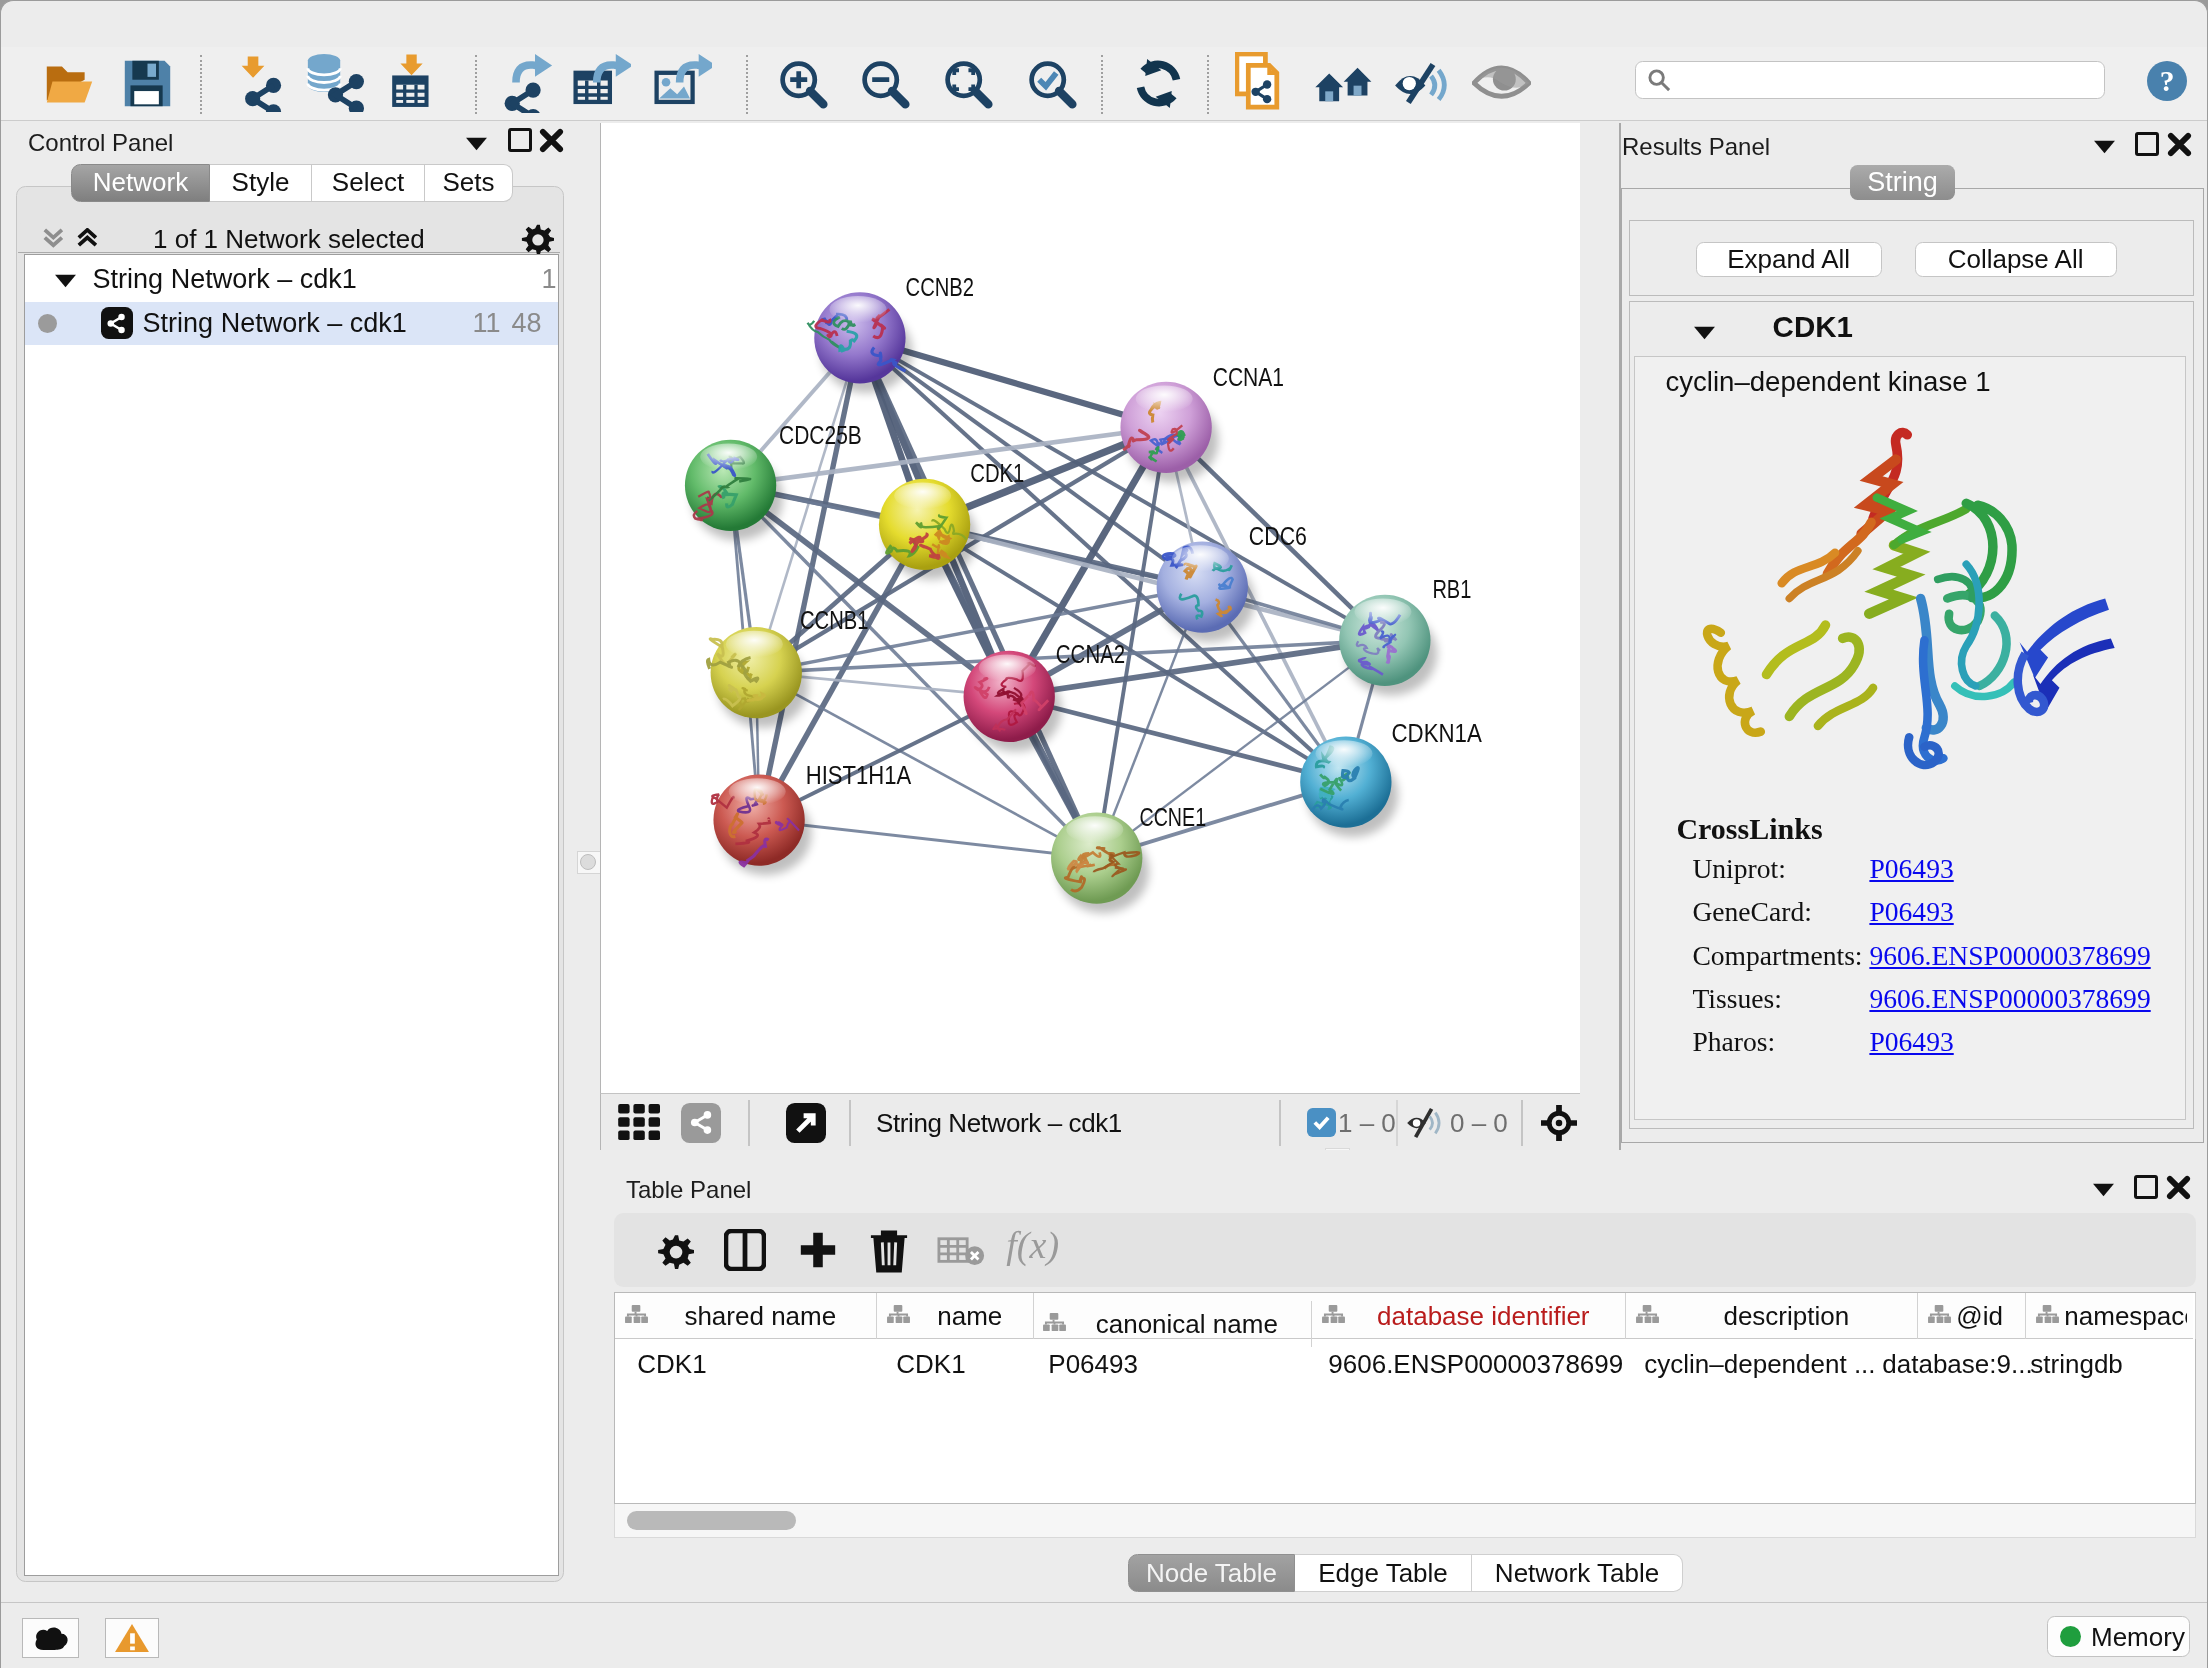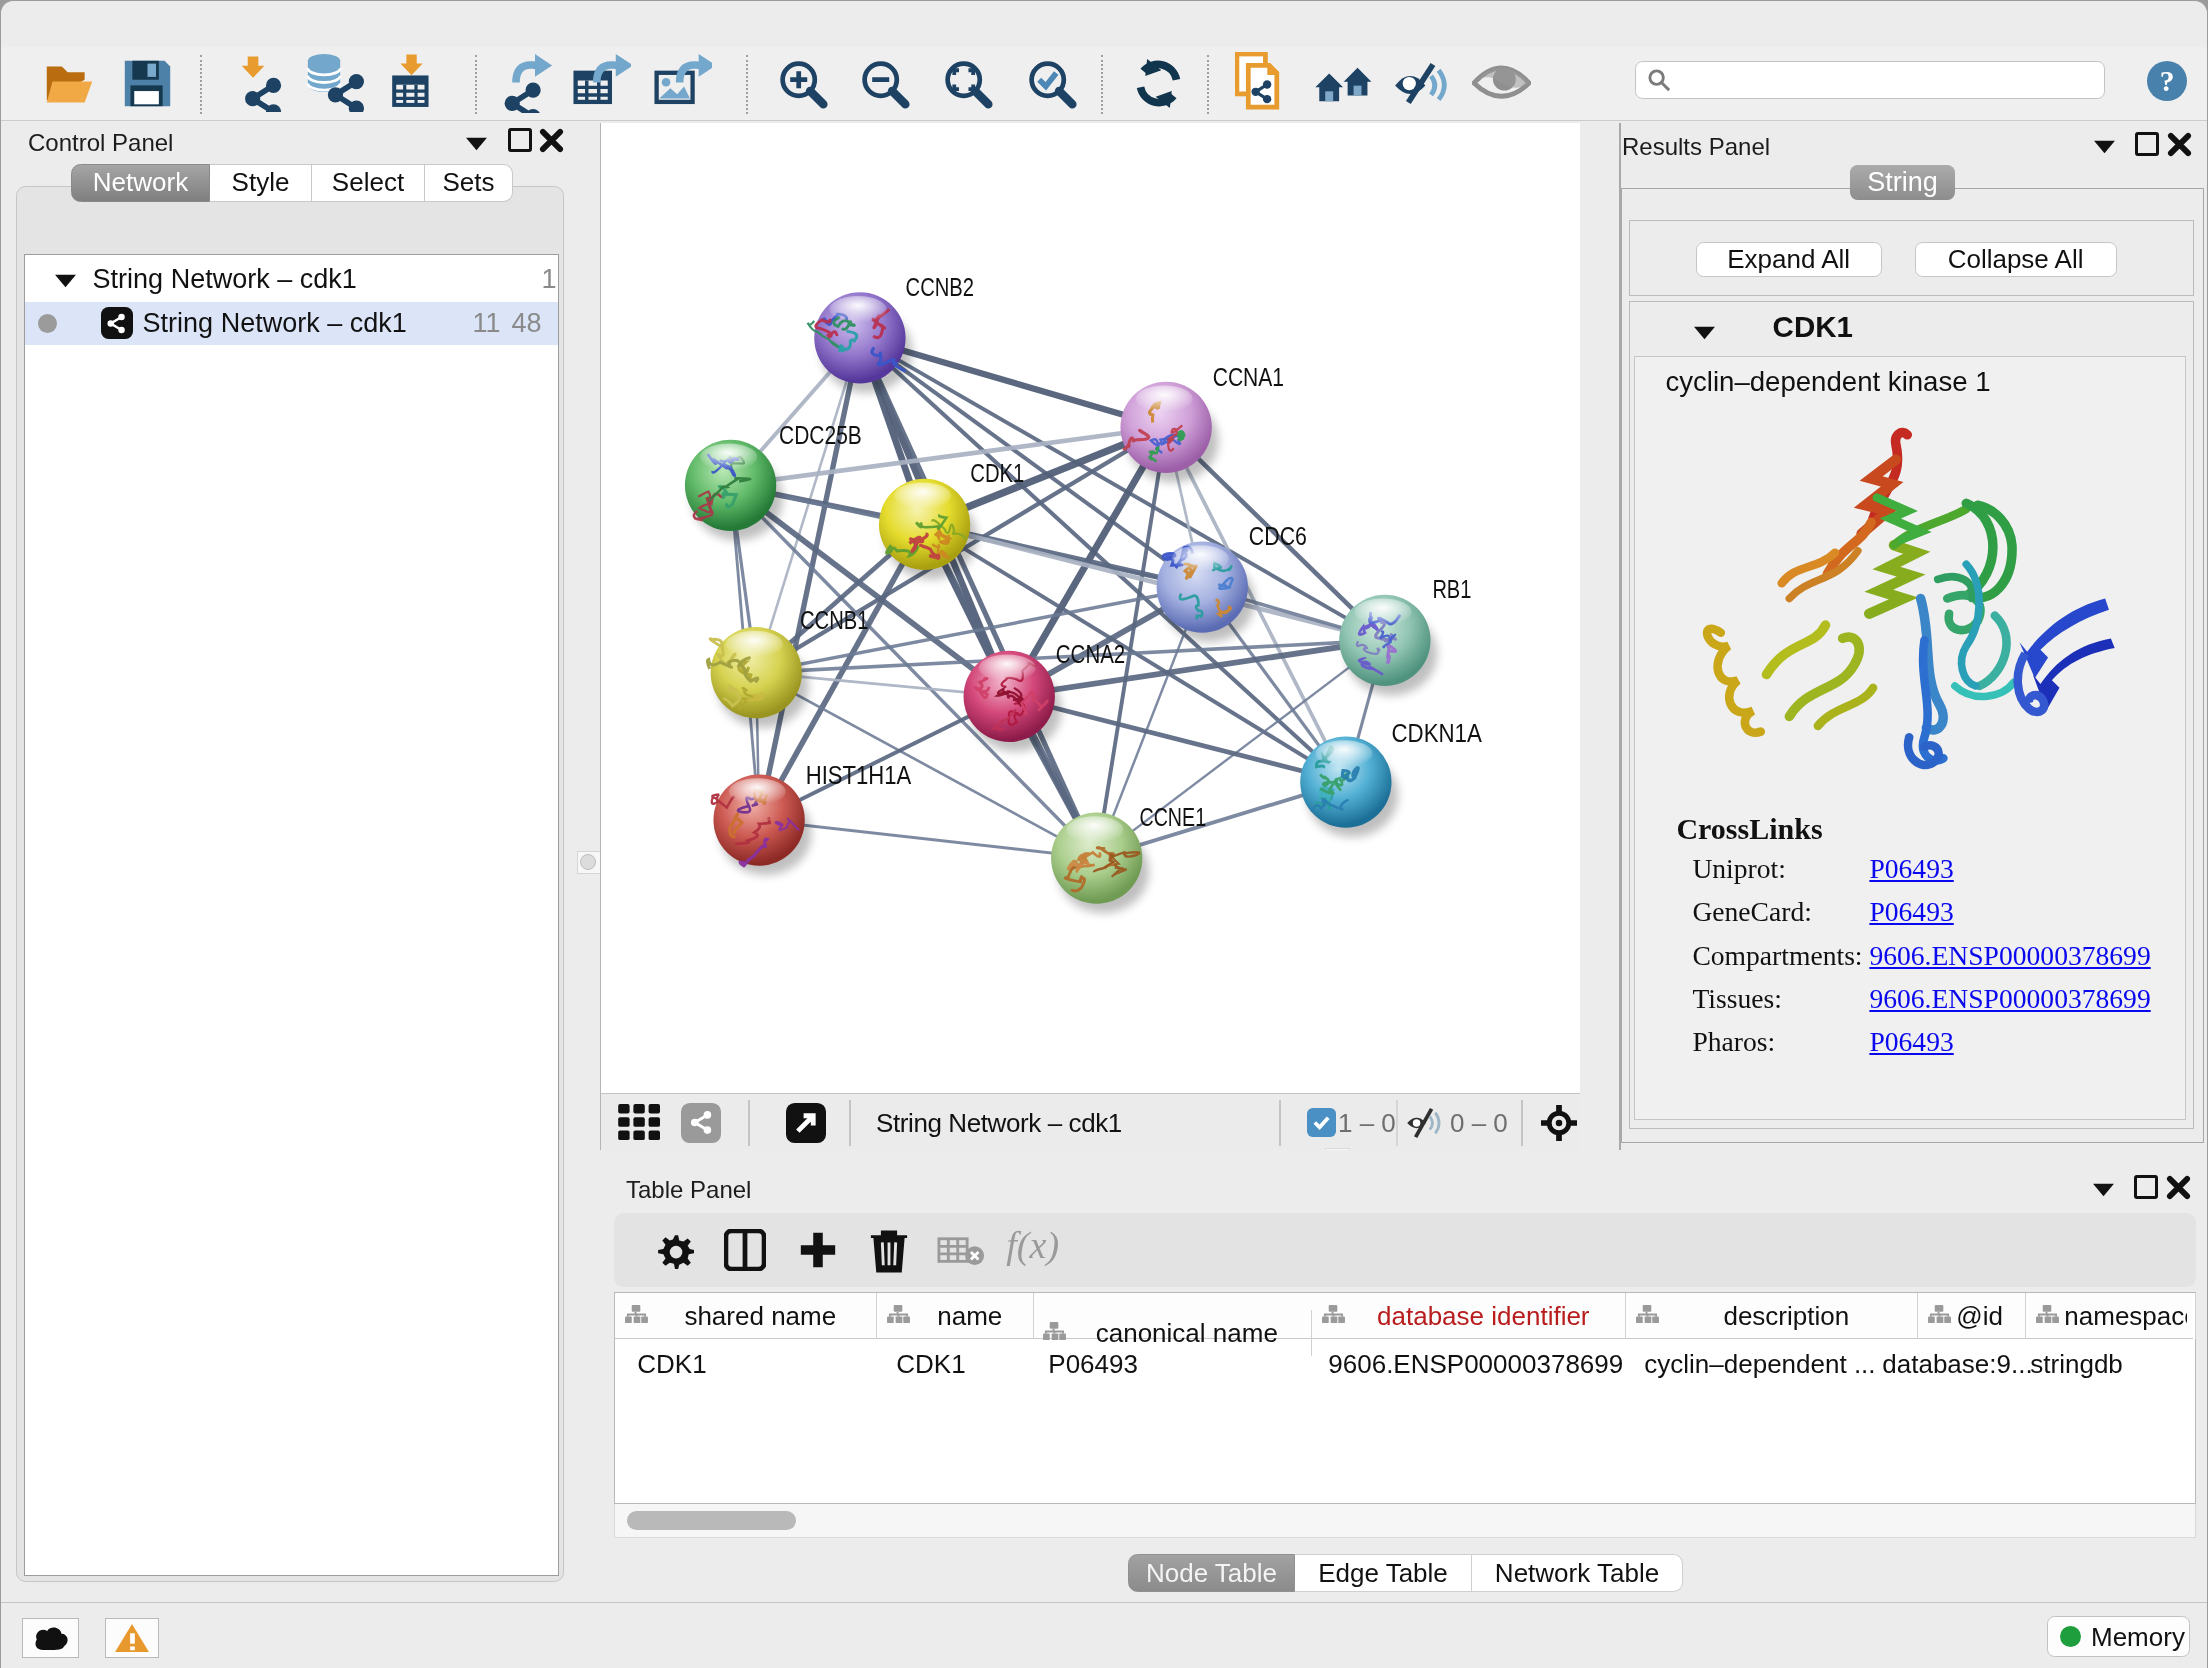--- a/index.html
+++ b/index.html
@@ -201,20 +201,33 @@
  <div class="abs" style="left:507px;top:4.8px;width:24px;height:24px;border:3.8px solid #111;border-radius:2.9px"></div>
  <svg class="abs" style="left:538px;top:4.8px" width="25" height="25" viewBox="0 0 26 26">
         <path d="M4 4 L22 22 M22 4 L4 22" stroke="#111" stroke-width="6" stroke-linecap="round"></path>
       </svg>
  <div id="cpbox"></div>
  <div class="tab tabsel" style="left:70px;width:139px;border-radius:9.5px 0 0 9.5px">Network</div>
  <div class="tab" style="left:209px;width:102px;border-left:none">Style</div>
  <div class="tab" style="left:311px;width:113px;border-left:none">Select</div>
  <div class="tab" style="left:424px;width:88px;border-left:none;border-radius:0 9.5px 9.5px 0">Sets</div>
  <div class="abs" style="left:15px;top:63px;width:548px;height:1396px">
+  <div id="netbar">
+   <svg class="abs" style="left:23px;top:6.7px" width="28.5" height="21" viewBox="0 0 30 22">
+            <path d="M4 2 L13 10 L22 2 M4 10 L13 18 L22 10" stroke="#8e8e8e" stroke-width="4" fill="none"></path>
+          </svg>
+   <svg class="abs" style="left:57px;top:6.7px" width="28.5" height="21" viewBox="0 0 30 22">
+            <path d="M4 18 L13 10 L22 18 M4 10 L13 2 L22 10" stroke="#111" stroke-width="4" fill="none"></path>
+          </svg>
+   <div class="abs" style="left:0;top:2.9px;width:100%;text-align:center;font-size:26px;color:#111">1 of 1 Network selected</div>
+   <svg class="abs" style="left:502px;top:0px" width="34" height="34" viewBox="0 0 36 36">
+            <path fill="#111" d="M18 4 L21 4 L22 9 L26 10 L30 7 L33 10 L30 14 L32 17 L36 18 L36 21 L31 22 L30 26 L33 30 L30 33 L26 30 L22 32 L21 36 L18 36 L17 31 L13 30 L9 33 L6 30 L9 26 L7 22 L2 21 L2 18 L7 17 L9 13 L6 9 L9 6 L13 9 L16 8 Z"></path>
+            <circle cx="19" cy="20" r="6" fill="#e4e4e4"></circle>
+          </svg>
+  </div>
   <div id="tree">
    <div class="trow" style="top:3.8px">
     <svg class="abs" style="left:28.5px;top:12.4px" width="25" height="19" viewBox="0 0 26 20">
               <path d="M2 4 L24 4 L13 17 Z" fill="#111"></path>
             </svg>
     <span class="abs" style="left:68px;top:5.7px">String Network – cdk1</span>
     <span class="abs" style="left:517px;top:5.7px;color:#8a8a8a">1</span>
    </div>
    <div class="trow" style="top:47px;background:#dbe5f7">
     <div class="abs" style="left:13.3px;top:12.4px;width:19px;height:19px;border-radius:50%;background:#9b9b9b"></div>
@@ -678,21 +691,21 @@
                 <g fill="#9a9a9a">
                   <rect x="7" y="1" width="9" height="7" rx="1"></rect>
                   <rect x="0" y="13" width="7" height="7" rx="1"></rect>
                   <rect x="9" y="13" width="7" height="7" rx="1"></rect>
                   <rect x="17" y="13" width="7" height="7" rx="1"></rect>
                   <path d="M11 8 L11 11 M3 13 L3 11 L21 11 L21 13 M12 11 L12 13" stroke="#9a9a9a" stroke-width="2" fill="none"></path>
                 </g>
               </svg></div>
             <div class="abs" style="left:38px;top:7.6px;width:109px;text-align:center;font-size:26px;color:#111;white-space:nowrap;overflow:hidden">name</div>
           </div>
-          <div class="abs" style="left:418px;top:17px;width:279px;height:46px;border-right:1.9px solid #d2d2d2">
+          <div class="abs" style="left:418px;top:8px;width:279px;height:46px;border-right:1.9px solid #d2d2d2">
             <div class="abs" style="left:9.5px;top:11.4px"><svg width="23" height="21" viewBox="0 0 24 22">
                 <g fill="#9a9a9a">
                   <rect x="7" y="1" width="9" height="7" rx="1"></rect>
                   <rect x="0" y="13" width="7" height="7" rx="1"></rect>
                   <rect x="9" y="13" width="7" height="7" rx="1"></rect>
                   <rect x="17" y="13" width="7" height="7" rx="1"></rect>
                   <path d="M11 8 L11 11 M3 13 L3 11 L21 11 L21 13 M12 11 L12 13" stroke="#9a9a9a" stroke-width="2" fill="none"></path>
                 </g>
               </svg></div>
             <div class="abs" style="left:38px;top:7.6px;width:231px;text-align:center;font-size:26px;color:#111;white-space:nowrap;overflow:hidden">canonical name</div>

